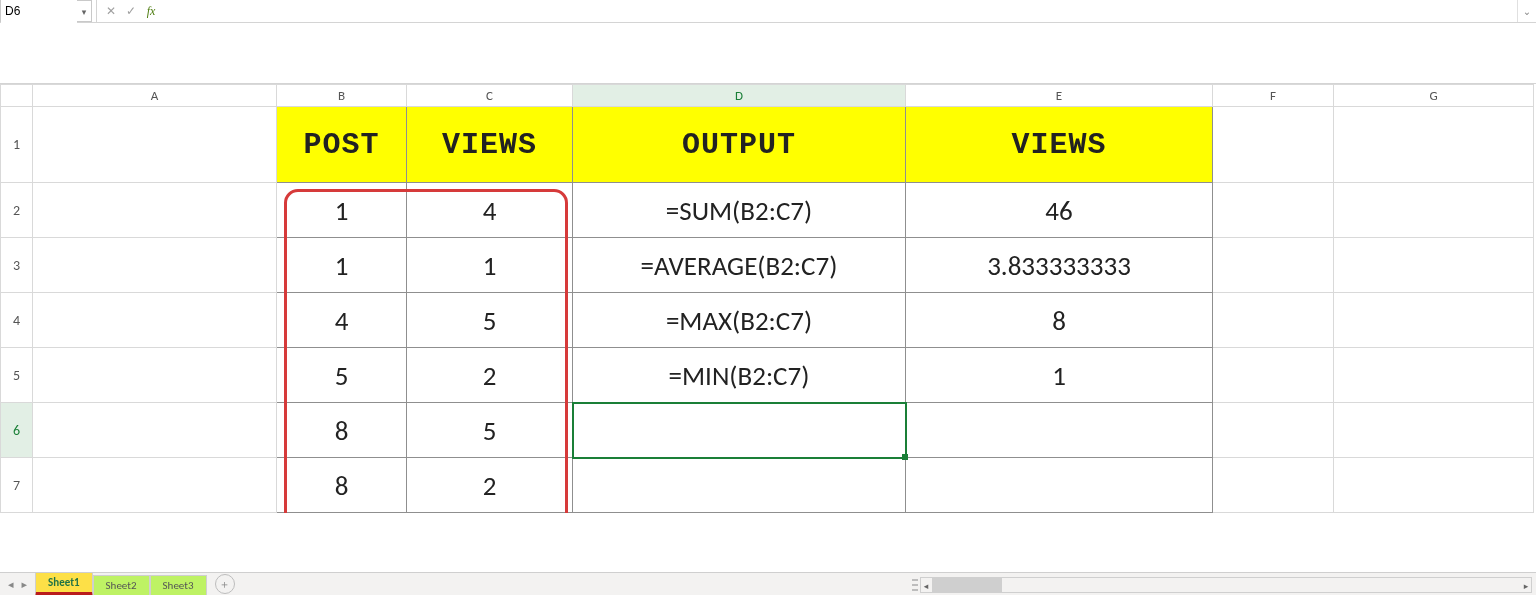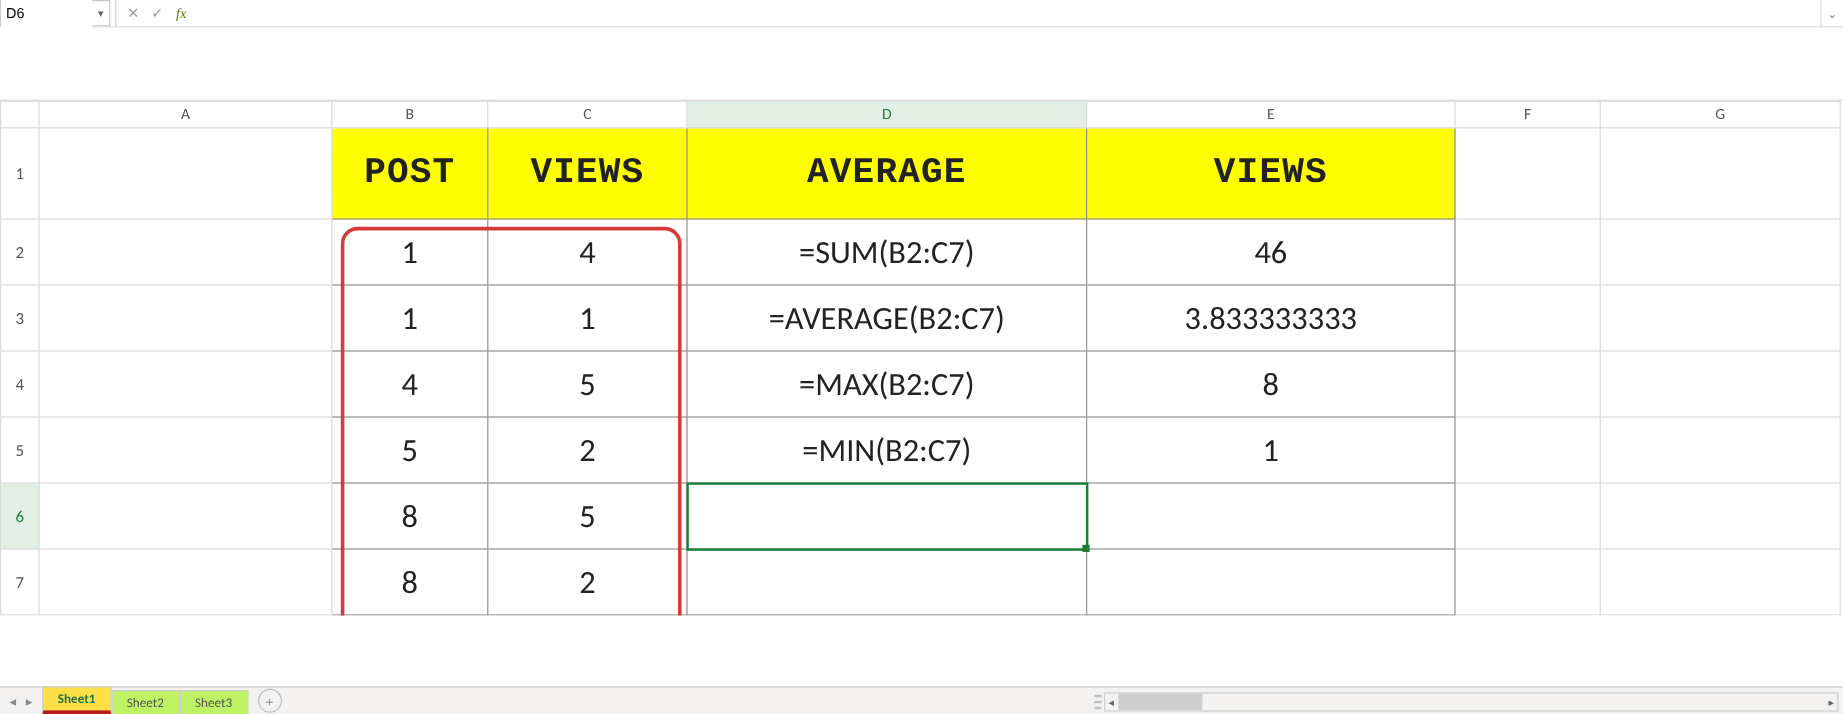--- a/index.html
+++ b/index.html
@@ -83,21 +83,21 @@
     <tr class="r1">
       <th class="rowhdr">1</th>
       <td class="cA"></td>
       <td class="cB hdrcell">
             <div class="cell hcell">POST</div>
           </td>
       <td class="cC hdrcell">
             <div class="cell hcell">VIEWS</div>
           </td>
       <td class="cD hdrcell">
-            <div class="cell hcell">AVERAGE</div>
+            <div class="cell hcell">OUTPUT</div>
           </td>
       <td class="cE hdrcell">
             <div class="cell hcell">VIEWS</div>
           </td>
       <td class="cF"></td>
       <td class="cG"></td>
     </tr>
     <tr class="r2">
       <th class="rowhdr">2</th>
       <td></td>

